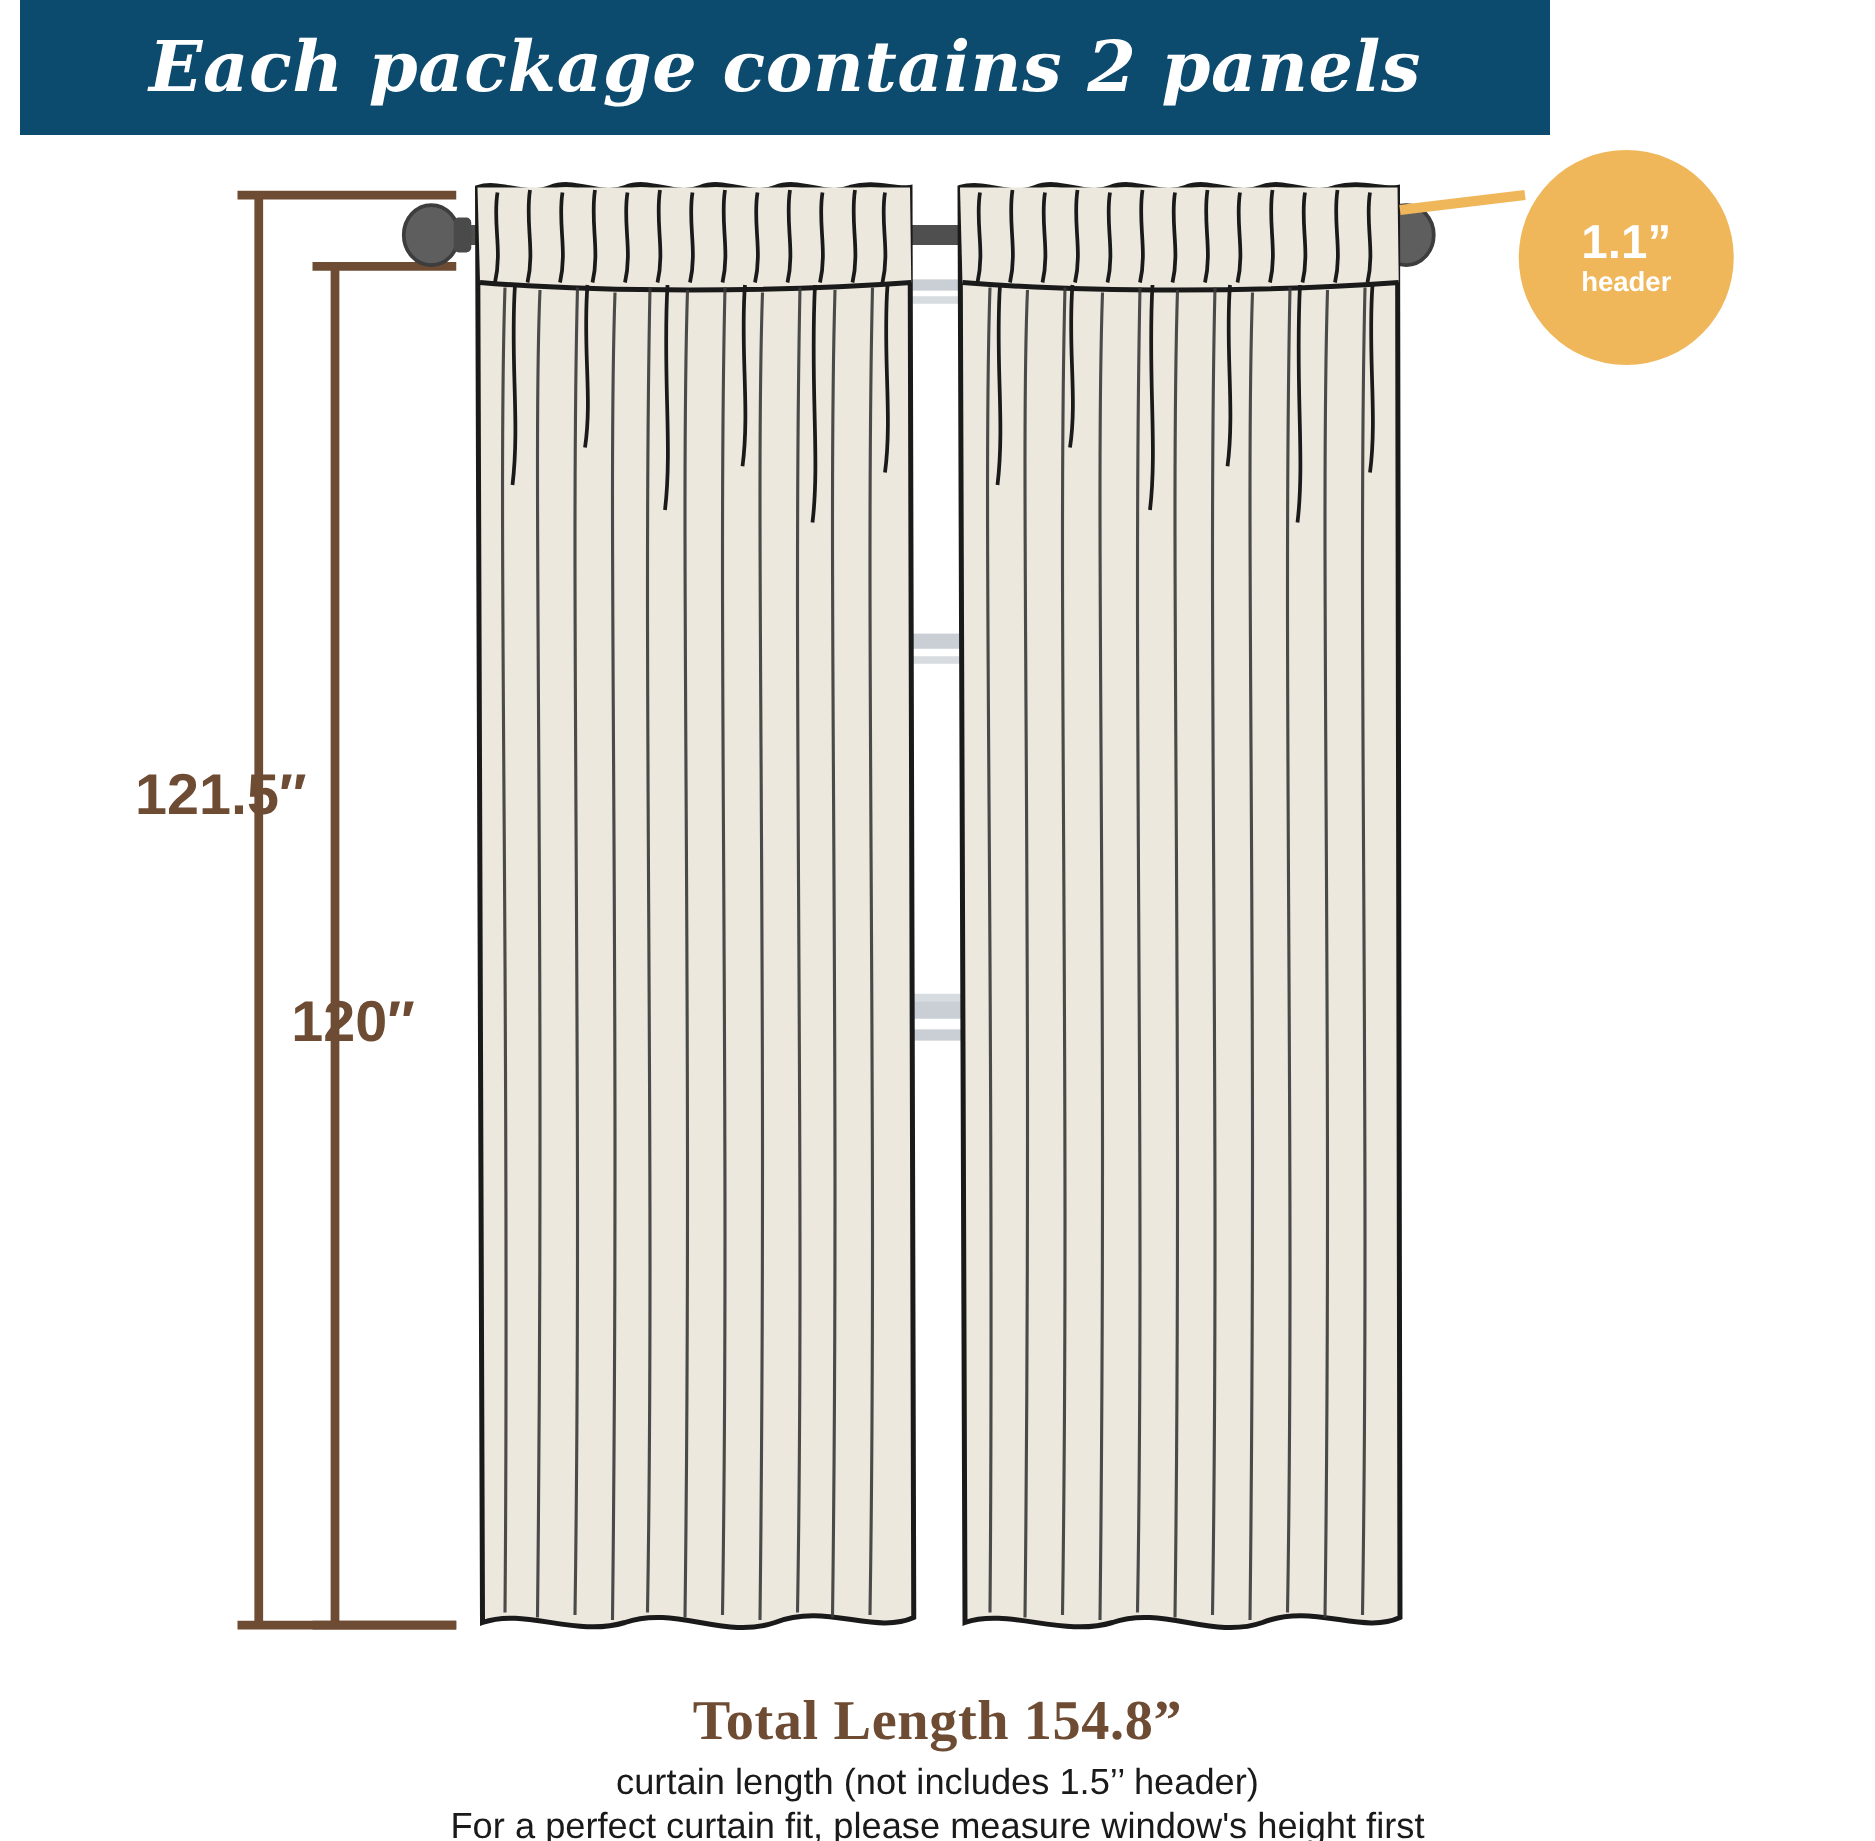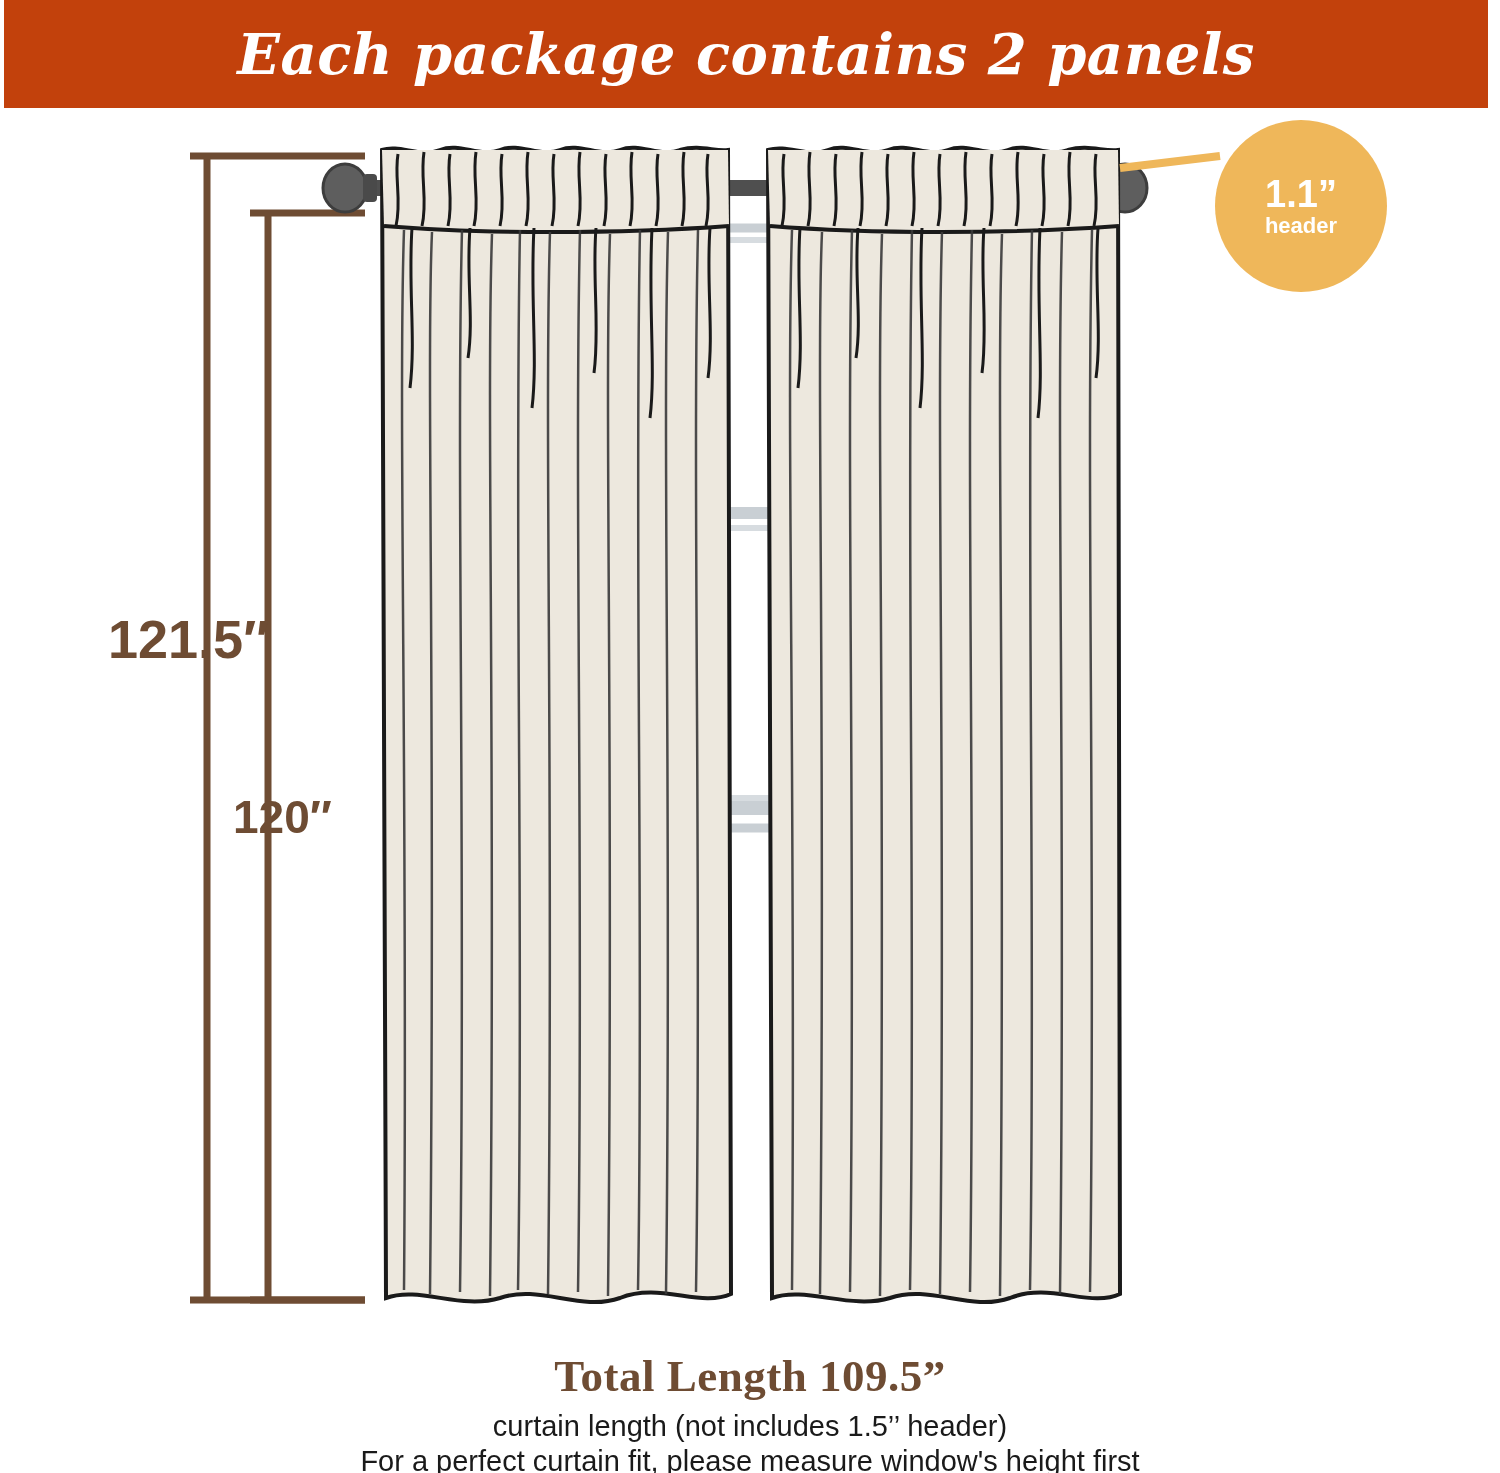--- a/index.html
+++ b/index.html
@@ -12,25 +12,25 @@
     width: 1500px;
     height: 1473px;
     background: #ffffff;
     overflow: hidden;
     font-family: "Liberation Sans", sans-serif;
   }
 
   
   .banner {
     position: absolute;
-    left: 4px;
+    left: 16px;
     top: 0;
-    width: 1484px;
+    width: 1224px;
     height: 108px;
-    background: #c2410c;
+    background: #0c4a6e;
     display: flex;
     align-items: center;
     justify-content: center;
   }
   .banner-text {
     color: #ffffff;
     font-family: "DejaVu Serif", serif;
     font-style: italic;
     font-weight: bold;
     font-size: 56px;
@@ -54,21 +54,21 @@
   .dim-label {
     position: absolute;
     color: #6e4c33;
     font-family: "Liberation Sans", sans-serif;
     font-weight: bold;
     white-space: nowrap;
   }
   #dim-1215 {
     left: 108px;
     top: 608px;
-    font-size: 54px;
+    font-size: 46px;
   }
   #dim-120 {
     left: 233px;
     top: 790px;
     font-size: 46px;
   }
 
   
   .callout {
     position: absolute;
@@ -283,18 +283,18 @@
 
   <div class="dim-label" id="dim-1215">121.5″</div>
   <div class="dim-label" id="dim-120">120″</div>
 
   <div class="callout">
     <div class="callout-line1">1.1”</div>
     <div class="callout-line2">header</div>
   </div>
 
   <div class="footer">
-    <p class="footer-title">Total Length 109.5”</p>
+    <p class="footer-title">Total Length 154.8”</p>
     <p class="footer-sub">curtain length (not includes 1.5’’ header)</p>
     <p class="footer-sub">For a perfect curtain fit, please measure window's height first</p>
   </div>
 
 </div>
 
 </body></html>

